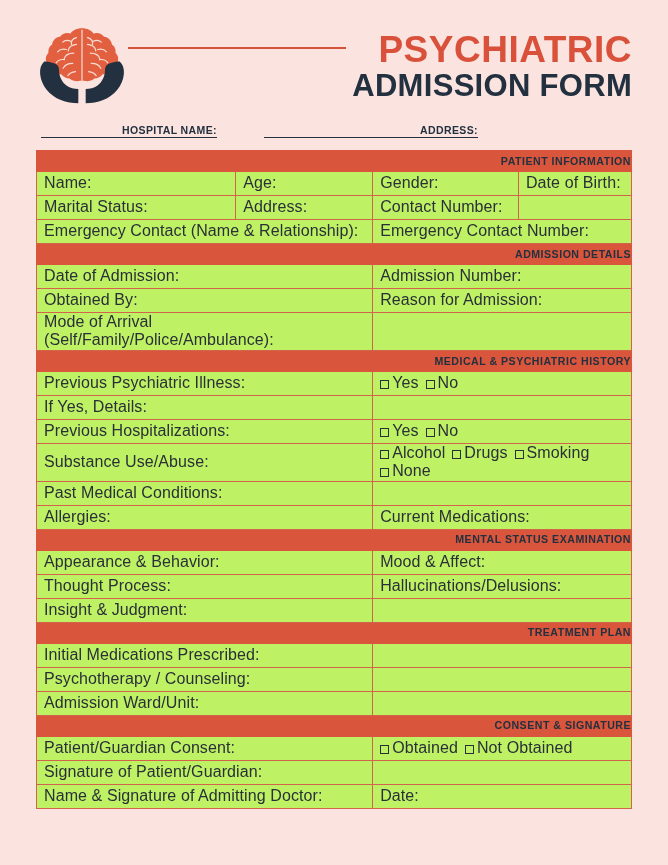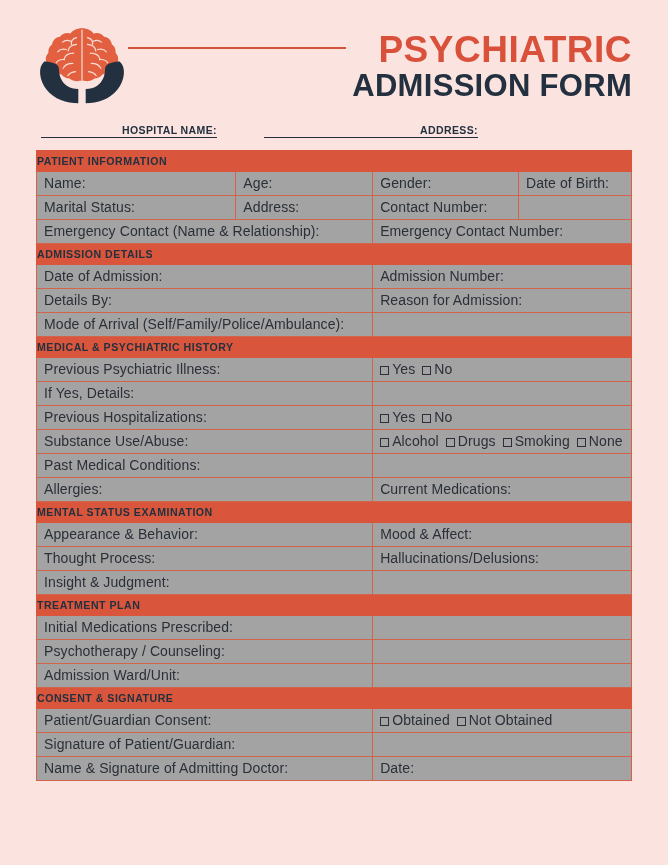--- a/index.html
+++ b/index.html
@@ -137,37 +137,37 @@
   .idline .spacer { width: 42px; flex: 0 0 42px; }
 
   
   .form {
     width: 100%;
     border-collapse: collapse;
     table-layout: fixed;
   }
   .form td {
     border: 1px solid #d2644c;
-    background: #a3a3a3;
+    background: #bef264;
     color: #2a2f38;
-    font-size: 14px;
+    font-size: 16px;
     height: 23px;
     padding: 0 0 0 7px;
     vertical-align: middle;
     line-height: 1.15;
     letter-spacing: .1px;
   }
   .form td.section {
     background: #d9563c;
     border-color: #d9563c;
     color: #22303f;
     font-size: 10.6px;
     font-weight: bold;
     letter-spacing: .5px;
-    text-align: left;
+    text-align: right;
     height: 20px;
     padding: 0;
   }
   .cb {
     display: inline-block;
     width: 7px;
     height: 7px;
     border: 1px solid #2a2f38;
     margin-right: 3px;
     vertical-align: -1px;
@@ -255,21 +255,21 @@
       </tr>
 
       <tr>
         <td class="section" colspan="4">ADMISSION DETAILS</td>
       </tr>
       <tr>
         <td colspan="2">Date of Admission:</td>
         <td colspan="2">Admission Number:</td>
       </tr>
       <tr>
-        <td colspan="2">Details By:</td>
+        <td colspan="2">Obtained By:</td>
         <td colspan="2">Reason for Admission:</td>
       </tr>
       <tr>
         <td colspan="2">Mode of Arrival (Self/Family/Police/Ambulance):</td>
         <td colspan="2"></td>
       </tr>
 
       <tr>
         <td class="section" colspan="4">MEDICAL &amp; PSYCHIATRIC HISTORY</td>
       </tr>

